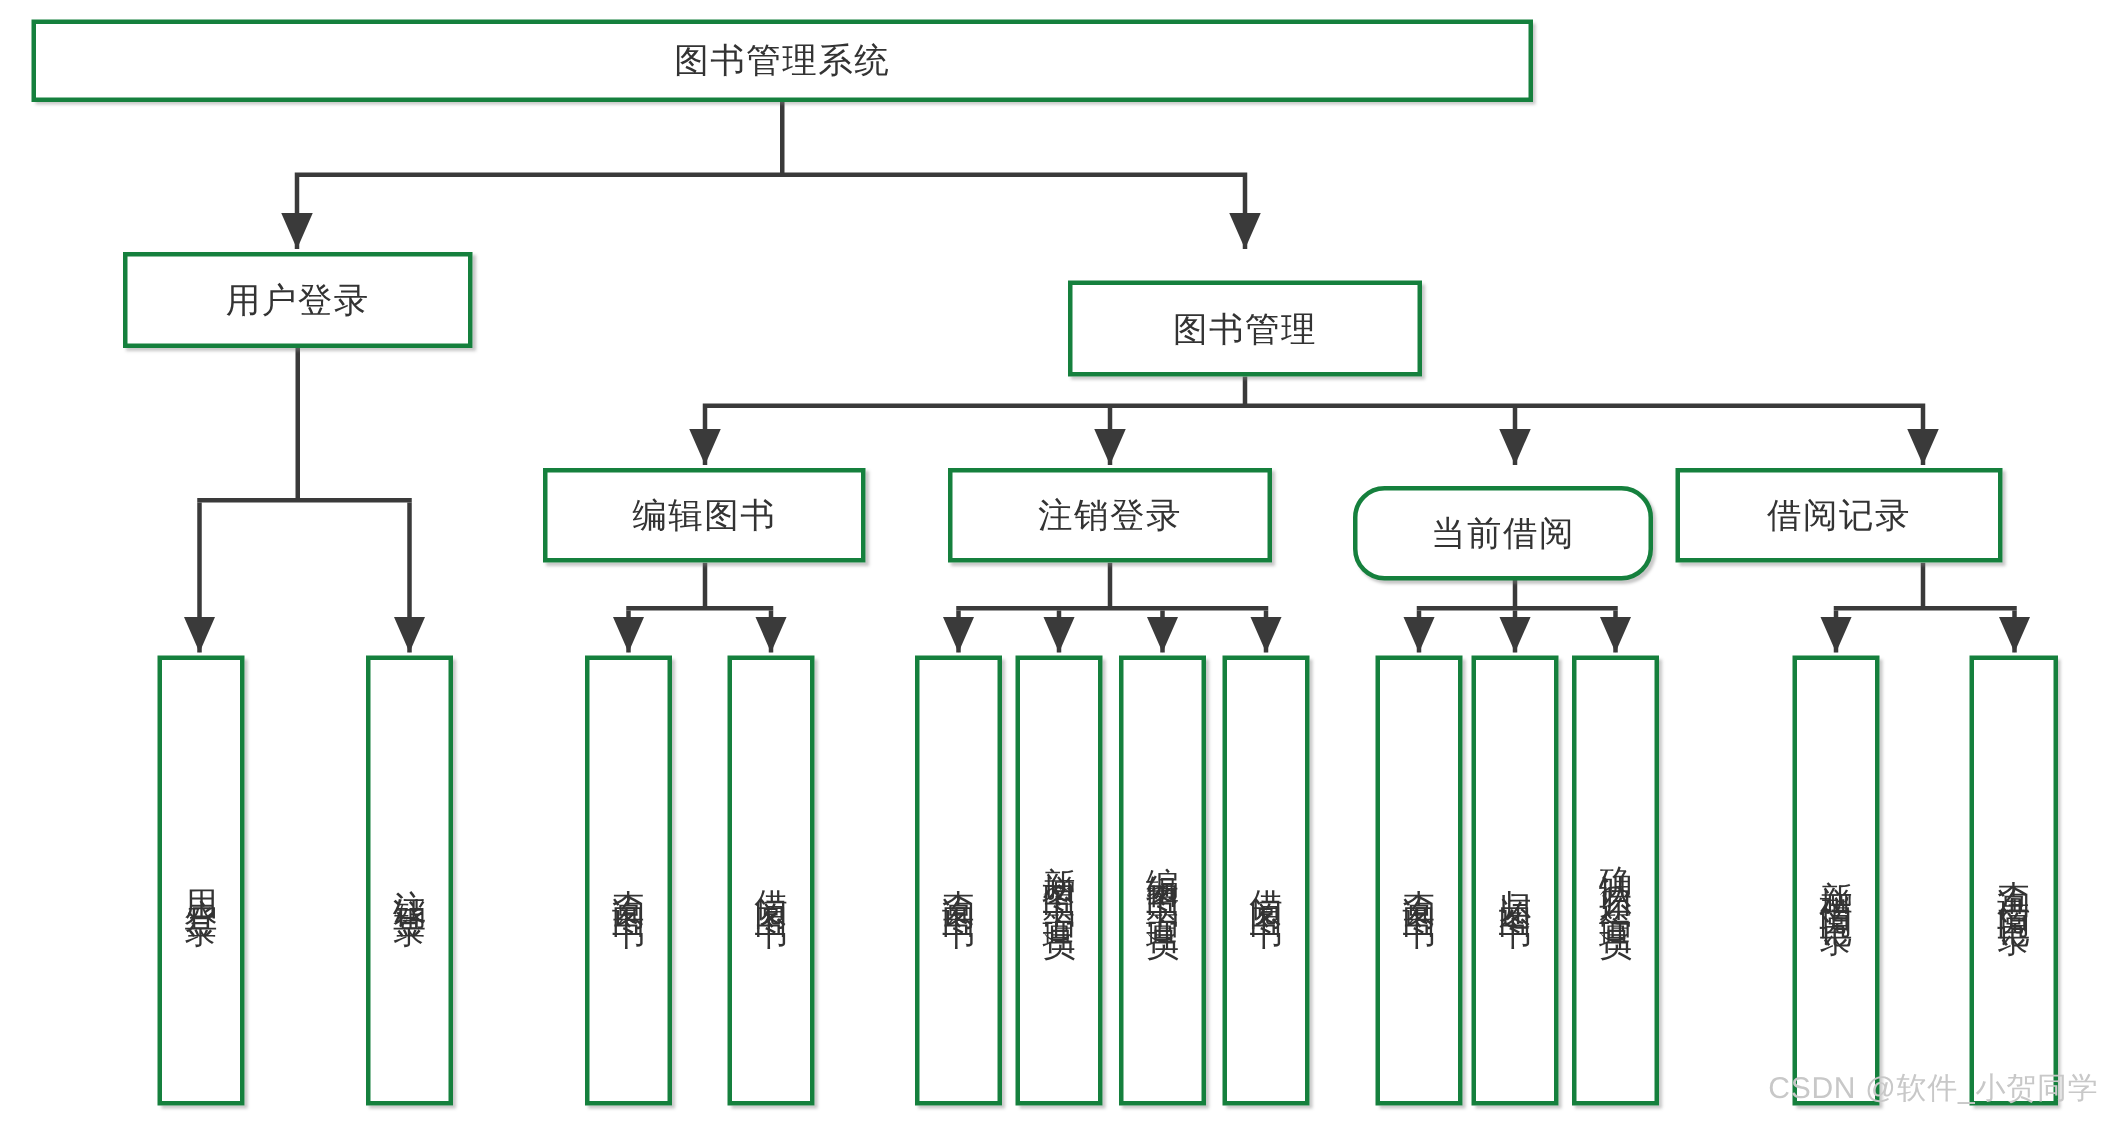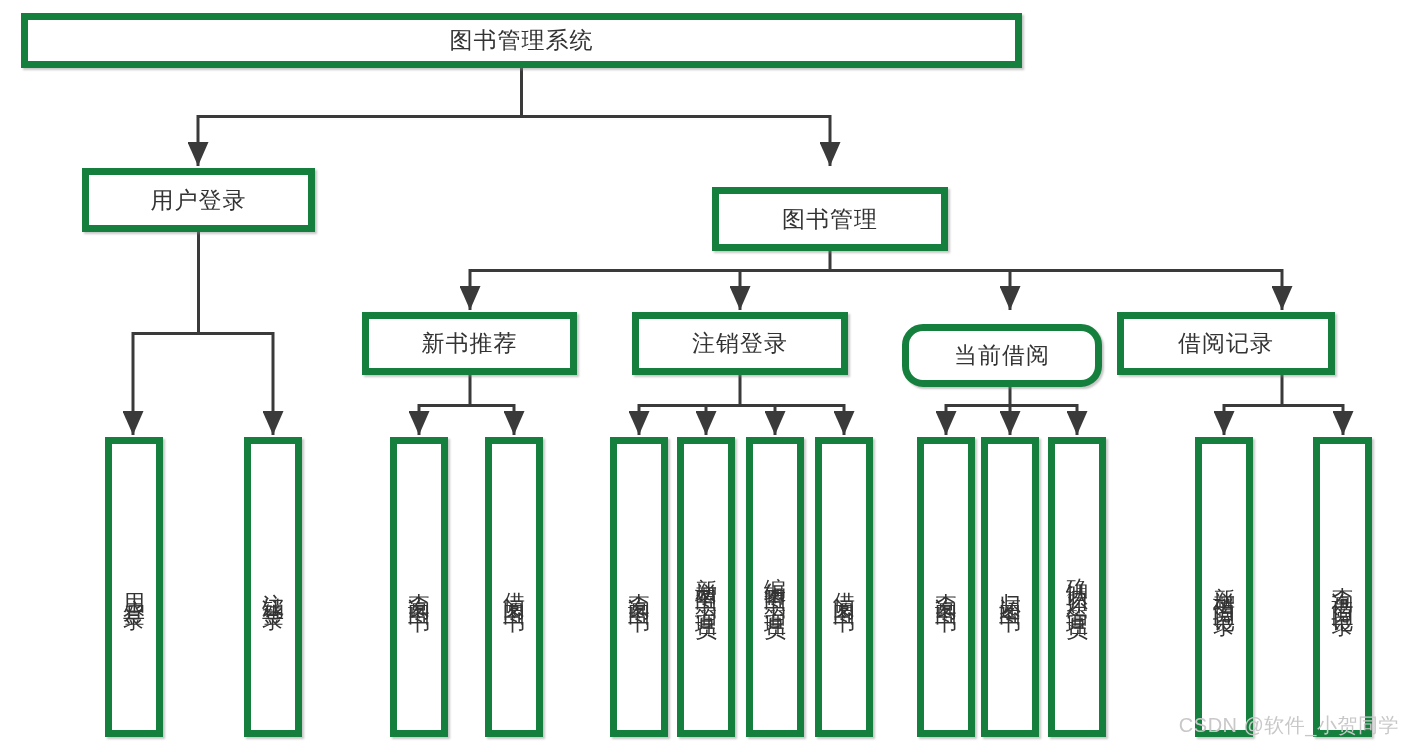--- a/index.html
+++ b/index.html
@@ -17,21 +17,21 @@
   #wires {
     position: absolute;
     left: 0; top: 0;
     width: 1405px; height: 747px;
     z-index: 1;
   }
   .hnode, .vnode {
     position: absolute;
     box-sizing: border-box;
     background: #ffffff;
-    border: 7px solid #15803d;
+    border: 3px solid #15803d;
     display: flex;
     align-items: center;
     justify-content: center;
     color: #333333;
     z-index: 2;
     box-shadow: 2px 2px 2px rgba(130,130,130,0.45);
   }
   .hnode { font-size: 23px; letter-spacing: 1px; }
   .vnode .vtext {
     writing-mode: vertical-rl;
@@ -111,21 +111,21 @@
         <line x1="1343" y1="407" x2="1343" y2="435" marker-end="url(#arw)"></line>
       </g>
     </g>
   </svg>
 
   <div class="hnode" style="left:21px; top:13px; width:1001px; height:55px;">图书管理系统</div>
 
   <div class="hnode" style="left:82px; top:168px; width:233px; height:64px;">用户登录</div>
   <div class="hnode" style="left:712px; top:168px; width:236px; height:64px;margin-top:19px;">图书管理</div>
 
-  <div class="hnode" style="left:362px; top:312px; width:215px; height:63px;">新书推荐</div>
+  <div class="hnode" style="left:362px; top:312px; width:215px; height:63px;">编辑图书</div>
   <div class="hnode" style="left:632px; top:312px; width:216px; height:63px;">注销登录</div>
   <div class="hnode" style="left:902px; top:324px; width:200px; height:63px;border-radius:21px;">当前借阅</div>
   <div class="hnode" style="left:1117px; top:312px; width:218px; height:63px;">借阅记录</div>
 
   <div class="vnode" style="left:105px; top:437px; width:58px; height:300px;">
     <span class="vtext">用户登录</span>
   </div>
   <div class="vnode" style="left:244px; top:437px; width:58px; height:300px;">
     <span class="vtext">注销登录</span>
   </div>

